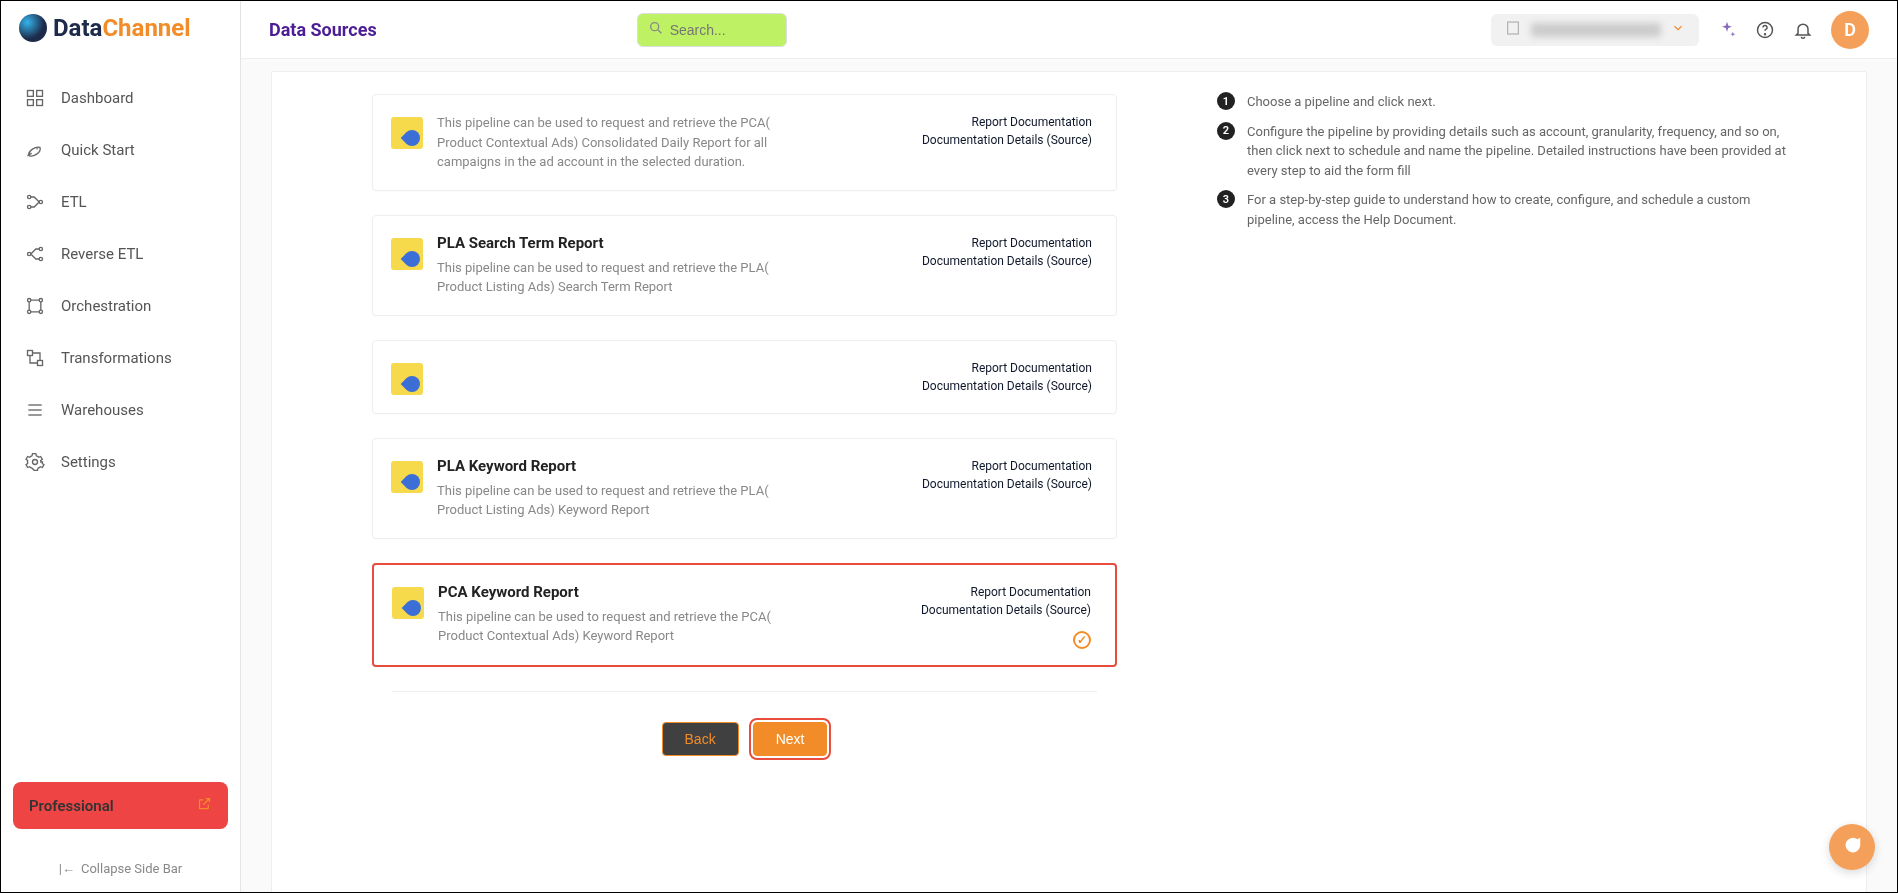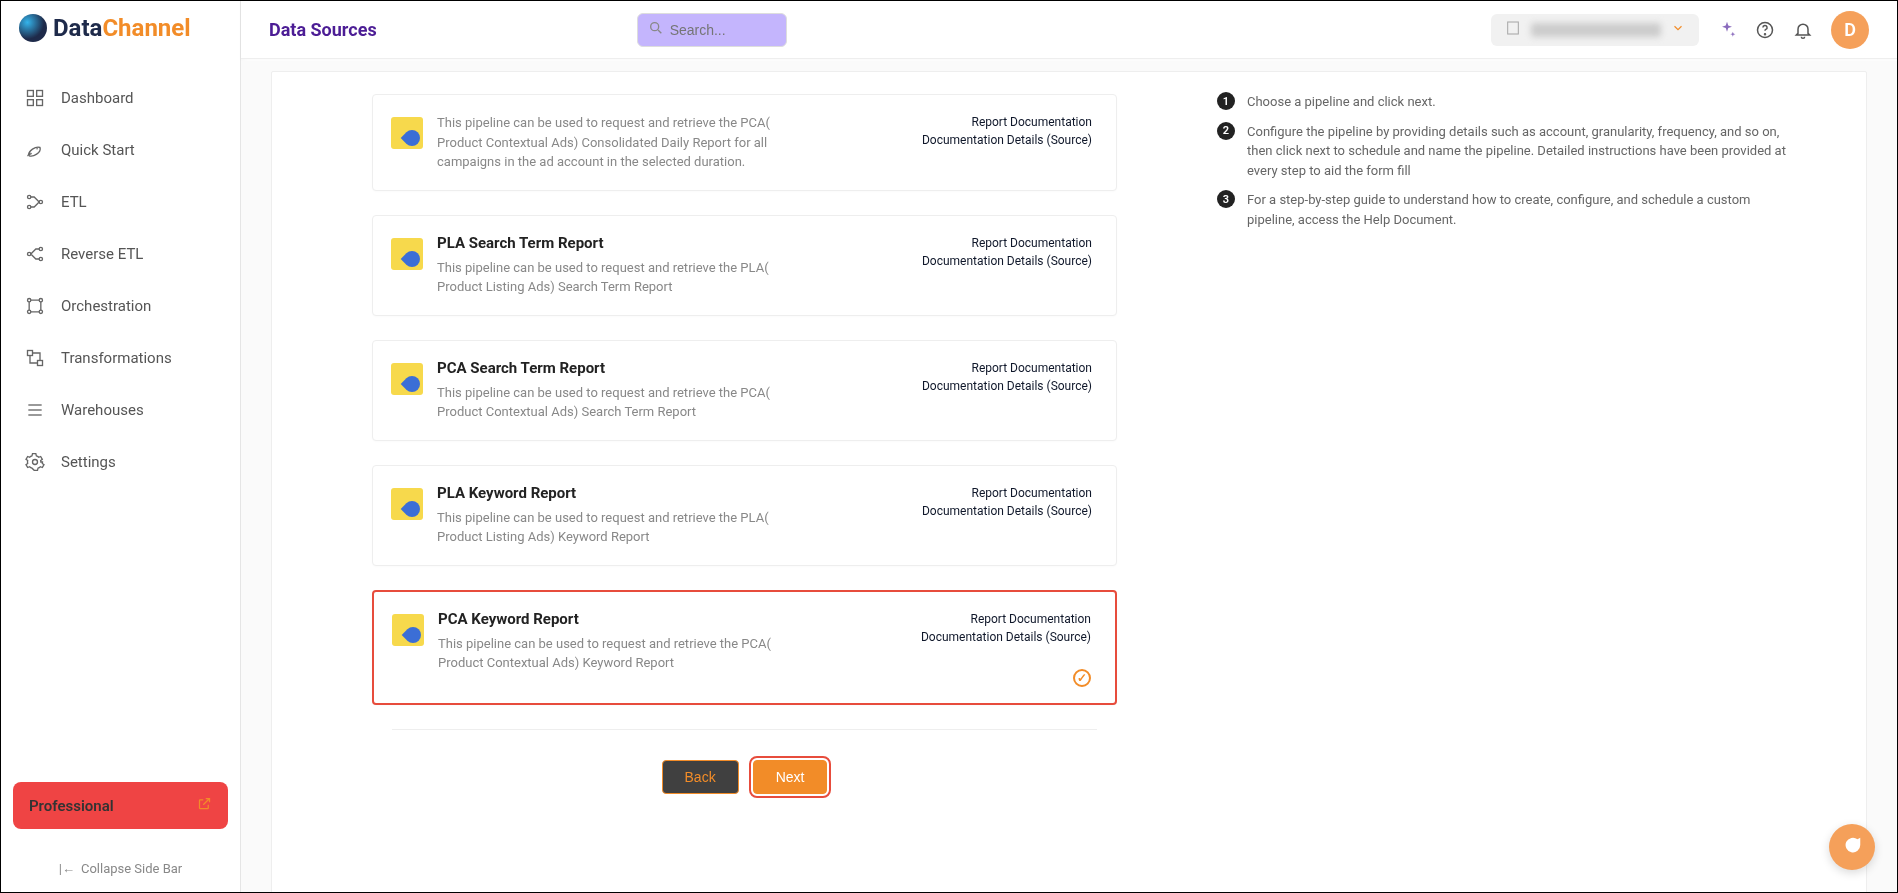--- a/index.html
+++ b/index.html
@@ -89,21 +89,21 @@
 }
 .page-title { font-size: 18px; font-weight: 700; color: #4c1d95; }
 .search-box {
   margin-left: 260px;
   width: 150px;
   display: flex; align-items: center;
   border: 1px solid #ddd;
   border-radius: 6px;
   padding: 6px 10px;
   color: #999;
-  background: #c4b5fd;
+  background: #bef264;
 }
 .search-box input {
   border: none; outline: none; font-size: 14px; color: #555;
   width: 100%; background: transparent;
 }
 .header-right {
   margin-left: auto;
   display: flex; align-items: center; gap: 18px;
 }
 .org-dropdown {
@@ -162,21 +162,21 @@
   border-radius: 4px;
   margin: 12px 0 24px 0;
   padding: 18px 24px 18px 18px;
   display: flex;
   position: relative;
   box-shadow: 0 1px 2px rgba(0,0,0,0.02);
   background: #fff;
 }
 .pipeline-card.selected {
   border: 2px solid #e74c3c;
-  padding-bottom: 30px;
+  padding-bottom: 19px;
   justify-content: space-between;
 }
 .card-icon {
   width: 32px; height: 32px;
   background: #f7d94c;
   border-radius: 3px;
   margin-right: 14px;
   margin-top: 4px;
   display: flex; align-items: center; justify-content: center;
   position: relative;
@@ -435,24 +435,20 @@
       <div class="card-desc">This pipeline can be used to request and retrieve the PLA( Product Listing Ads) Search Term Report</div>
     </div>
     <div class="card-links">
       <div>Report Documentation</div>
       <div>Documentation Details (Source)</div>
     </div>
 
   </div>
               <div class="pipeline-card">
     <div class="card-icon"></div>
-    <div class="card-body">
-      <div class="card-title">PCA Search Term Report</div>
-      <div class="card-desc">This pipeline can be used to request and retrieve the PCA( Product Contextual Ads) Search Term Report</div>
-    </div>
     <div class="card-links">
       <div>Report Documentation</div>
       <div>Documentation Details (Source)</div>
     </div>
 
   </div>
               <div class="pipeline-card">
     <div class="card-icon"></div>
     <div class="card-body">
       <div class="card-title">PLA Keyword Report</div>

